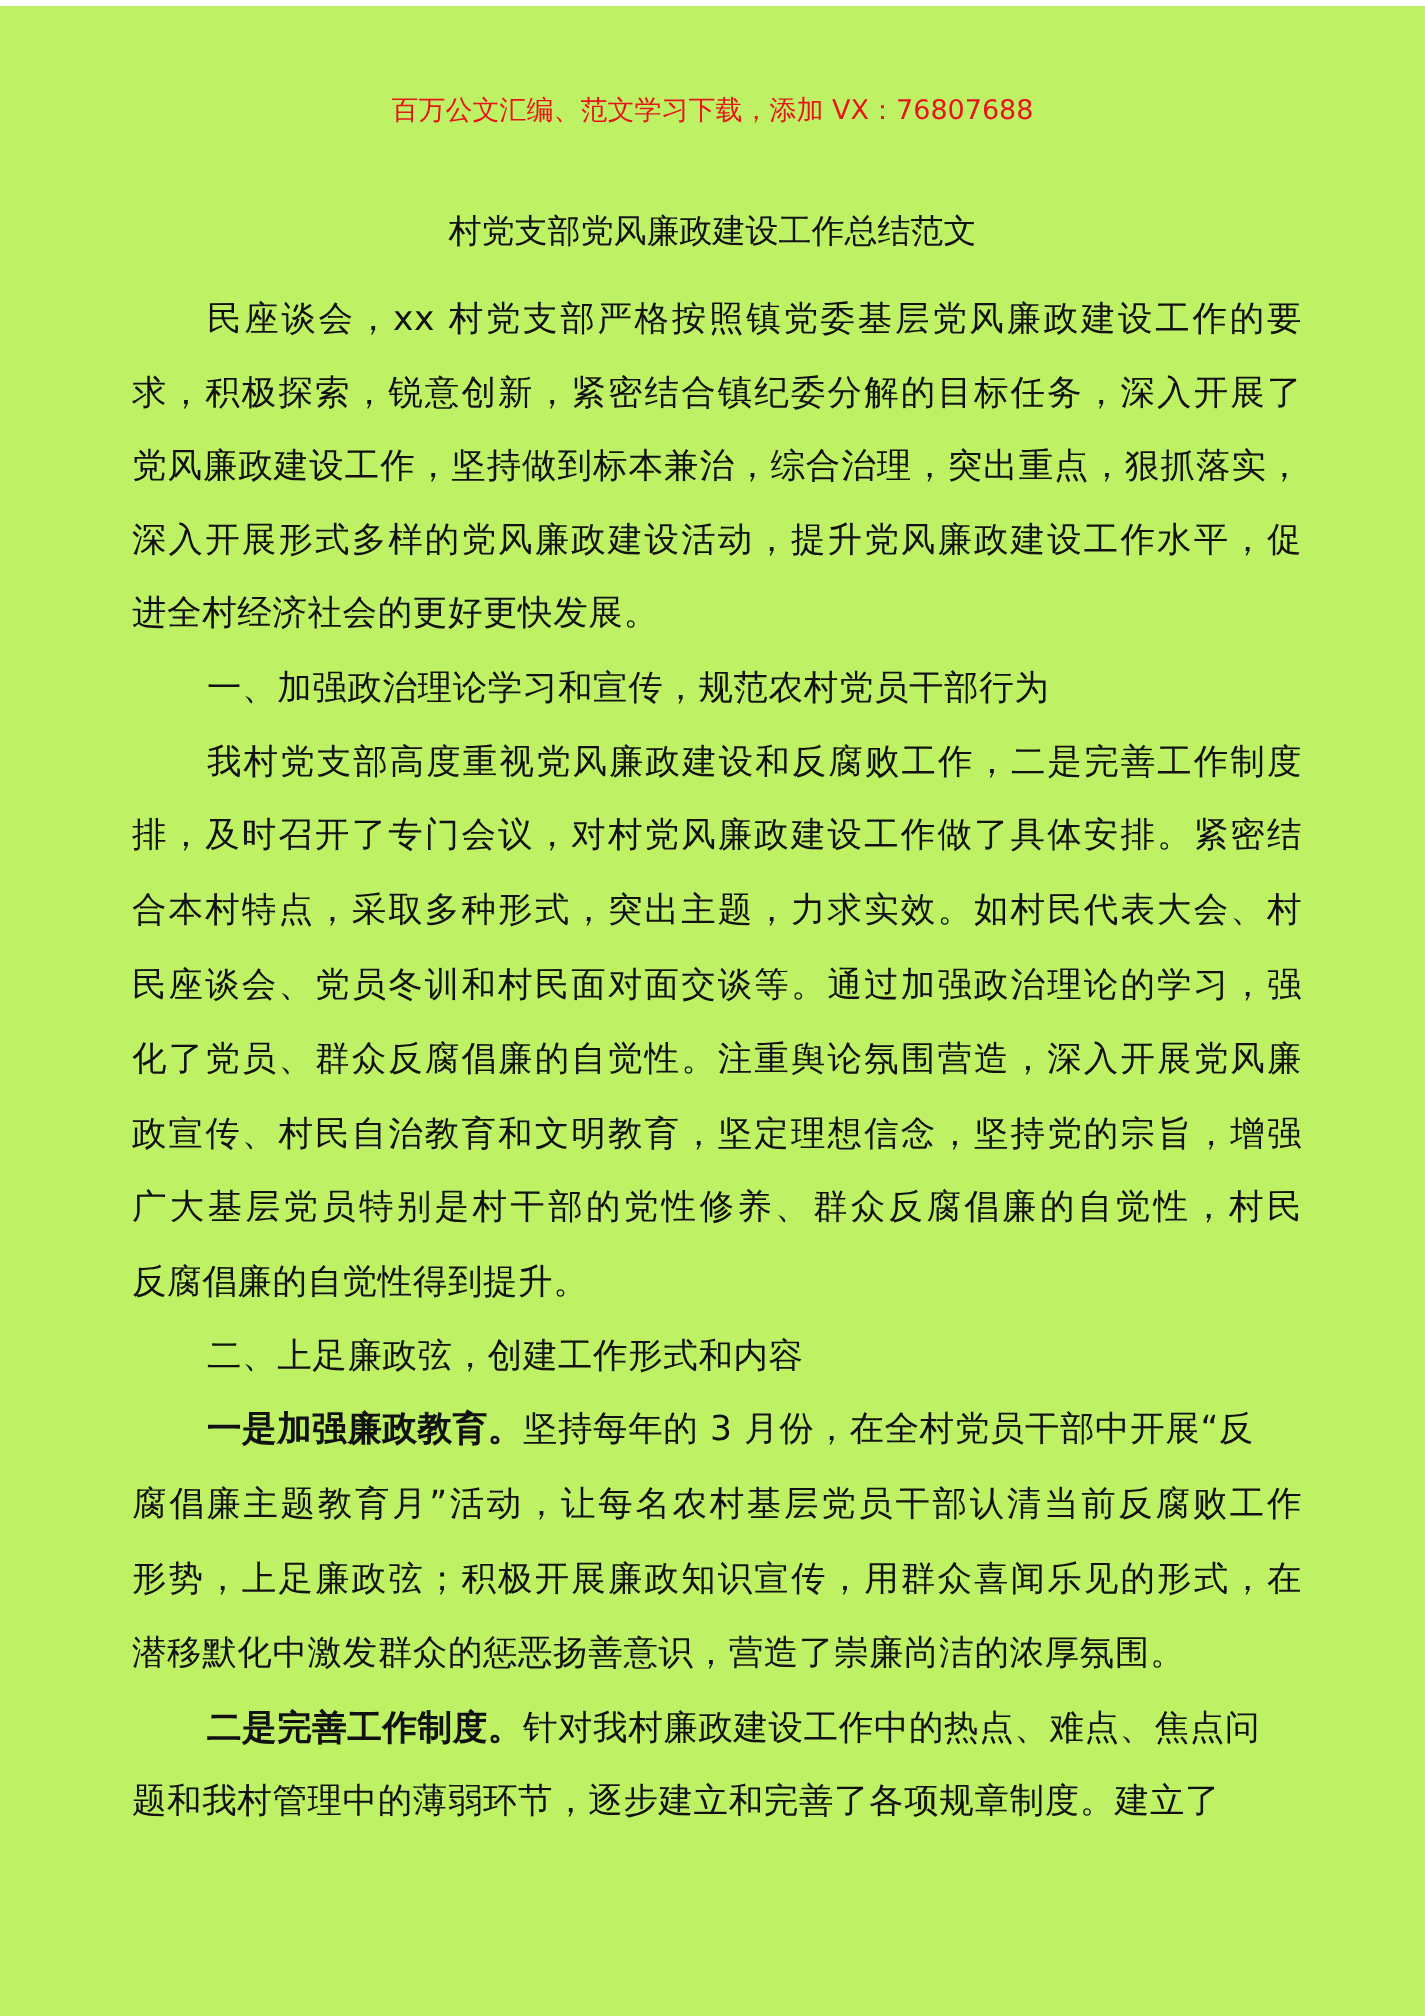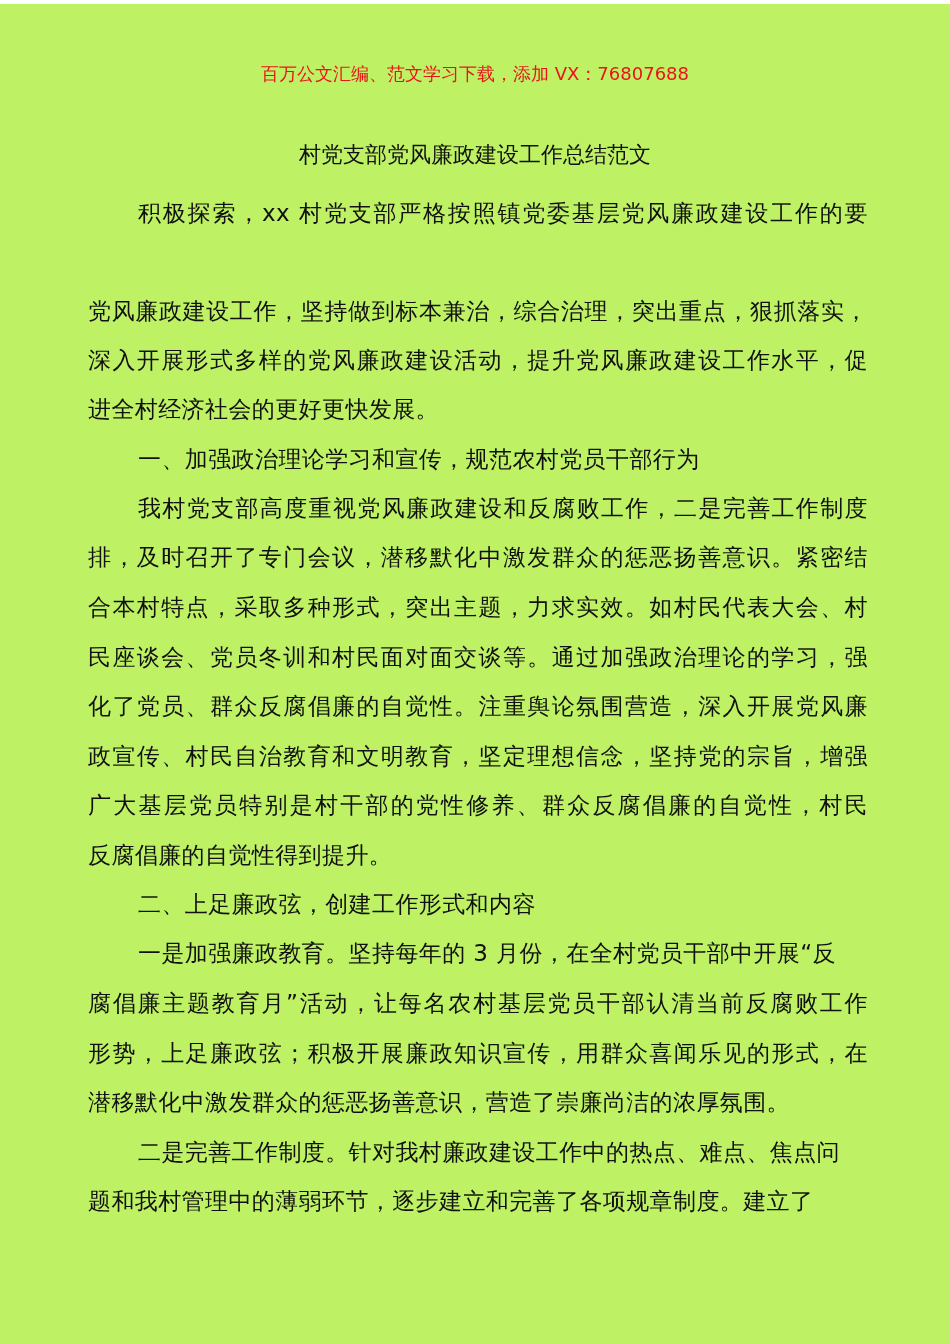--- a/index.html
+++ b/index.html
@@ -57,40 +57,41 @@
     }
     .line.indent {
       left: 138px;
       width: 730px;
     }
     .line.justify {
       text-align: justify;
       text-align-last: justify;
     }
     .bold {
-      font-weight: normal;
+      font-weight: bold;
       margin-top: 28px;
     }
   </style>
 </head>
 <body>
 
 <div class="page">
   <div class="watermark">百万公文汇编、范文学习下载，添加 VX：76807688</div>
   <div class="doc-title">村党支部党风廉政建设工作总结范文</div>
 
-  <div class="line indent justify" style="top:193px"><span>积极探索，xx 村党支部严格按照镇党委基层党风廉政建设工作的要</span></div>
+  <div class="line indent justify" style="top:193px"><span>民座谈会，xx 村党支部严格按照镇党委基层党风廉政建设工作的要</span></div>
+  <div class="line justify" style="top:242px"><span>求，积极探索，锐意创新，紧密结合镇纪委分解的目标任务，深入开展了</span></div>
   <div class="line justify" style="top:291px"><span>党风廉政建设工作，坚持做到标本兼治，综合治理，突出重点，狠抓落实，</span></div>
   <div class="line" style="top:389px"><span>进全村经济社会的更好更快发展。</span></div>
   <div class="line justify" style="top:340px"><span>深入开展形式多样的党风廉政建设活动，提升党风廉政建设工作水平，促</span></div>
 
   <div class="line indent" style="top:439px"><span>一、加强政治理论学习和宣传，规范农村党员干部行为</span></div>
 
   <div class="line indent justify" style="top:488px"><span>我村党支部高度重视党风廉政建设和反腐败工作，二是完善工作制度</span></div>
-  <div class="line justify" style="top:537px"><span>排，及时召开了专门会议，潜移默化中激发群众的惩恶扬善意识。紧密结</span></div>
+  <div class="line justify" style="top:537px"><span>排，及时召开了专门会议，对村党风廉政建设工作做了具体安排。紧密结</span></div>
   <div class="line justify" style="top:587px"><span>合本村特点，采取多种形式，突出主题，力求实效。如村民代表大会、村</span></div>
   <div class="line justify" style="top:637px"><span>民座谈会、党员冬训和村民面对面交谈等。通过加强政治理论的学习，强</span></div>
   <div class="line justify" style="top:686px"><span>化了党员、群众反腐倡廉的自觉性。注重舆论氛围营造，深入开展党风廉</span></div>
   <div class="line justify" style="top:736px"><span>政宣传、村民自治教育和文明教育，坚定理想信念，坚持党的宗旨，增强</span></div>
   <div class="line justify" style="top:785px"><span>广大基层党员特别是村干部的党性修养、群众反腐倡廉的自觉性，村民</span></div>
   <div class="line" style="top:835px"><span>反腐倡廉的自觉性得到提升。</span></div>
 
   <div class="line indent" style="top:884px"><span>二、上足廉政弦，创建工作形式和内容</span></div>
 
   <div class="line indent" style="top:933px"><span class="bold">一是加强廉政教育。</span><span>坚持每年的 3 月份，在全村党员干部中开展“反</span></div>

